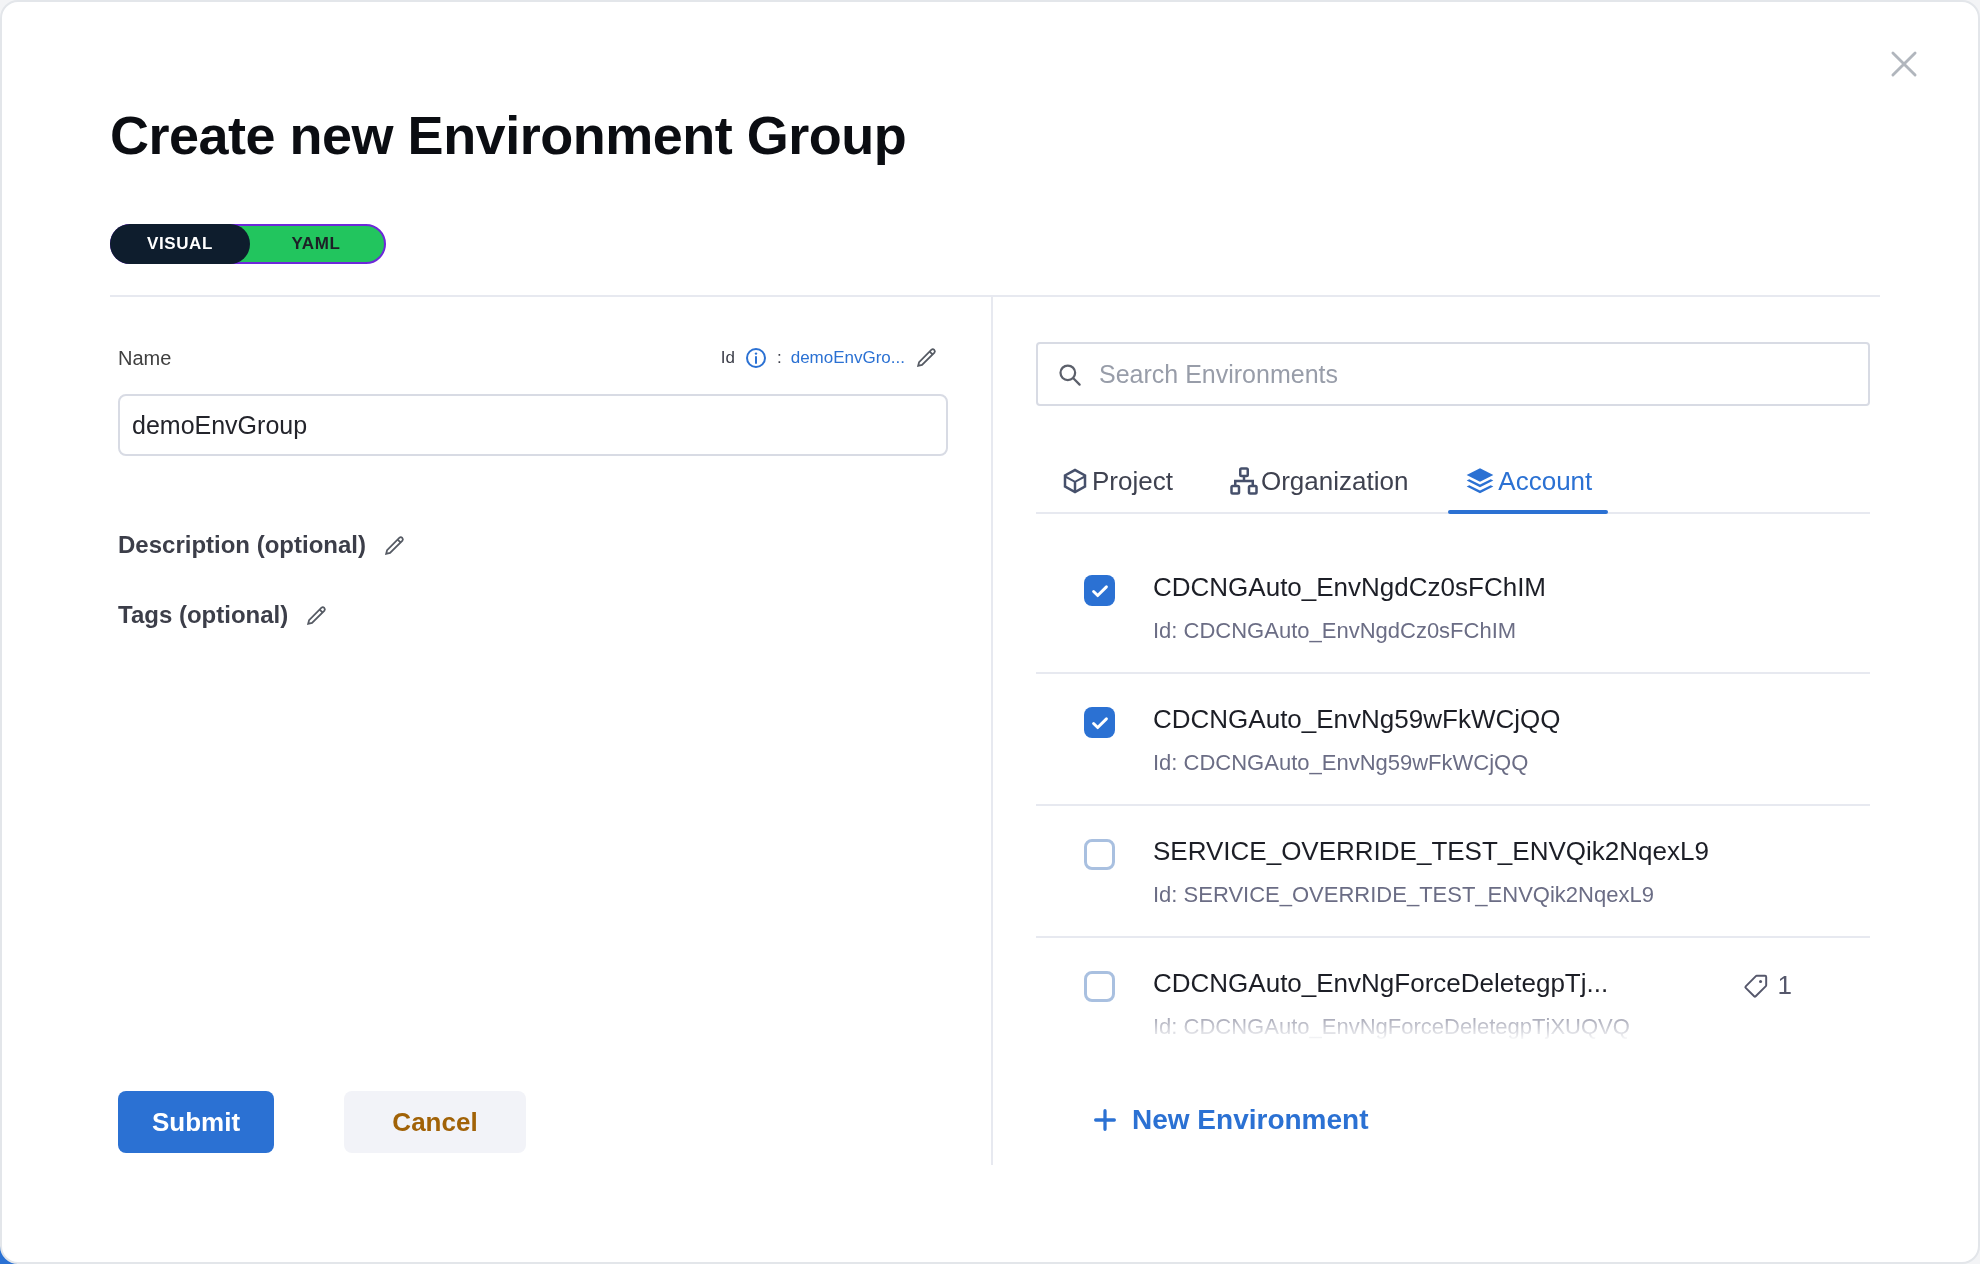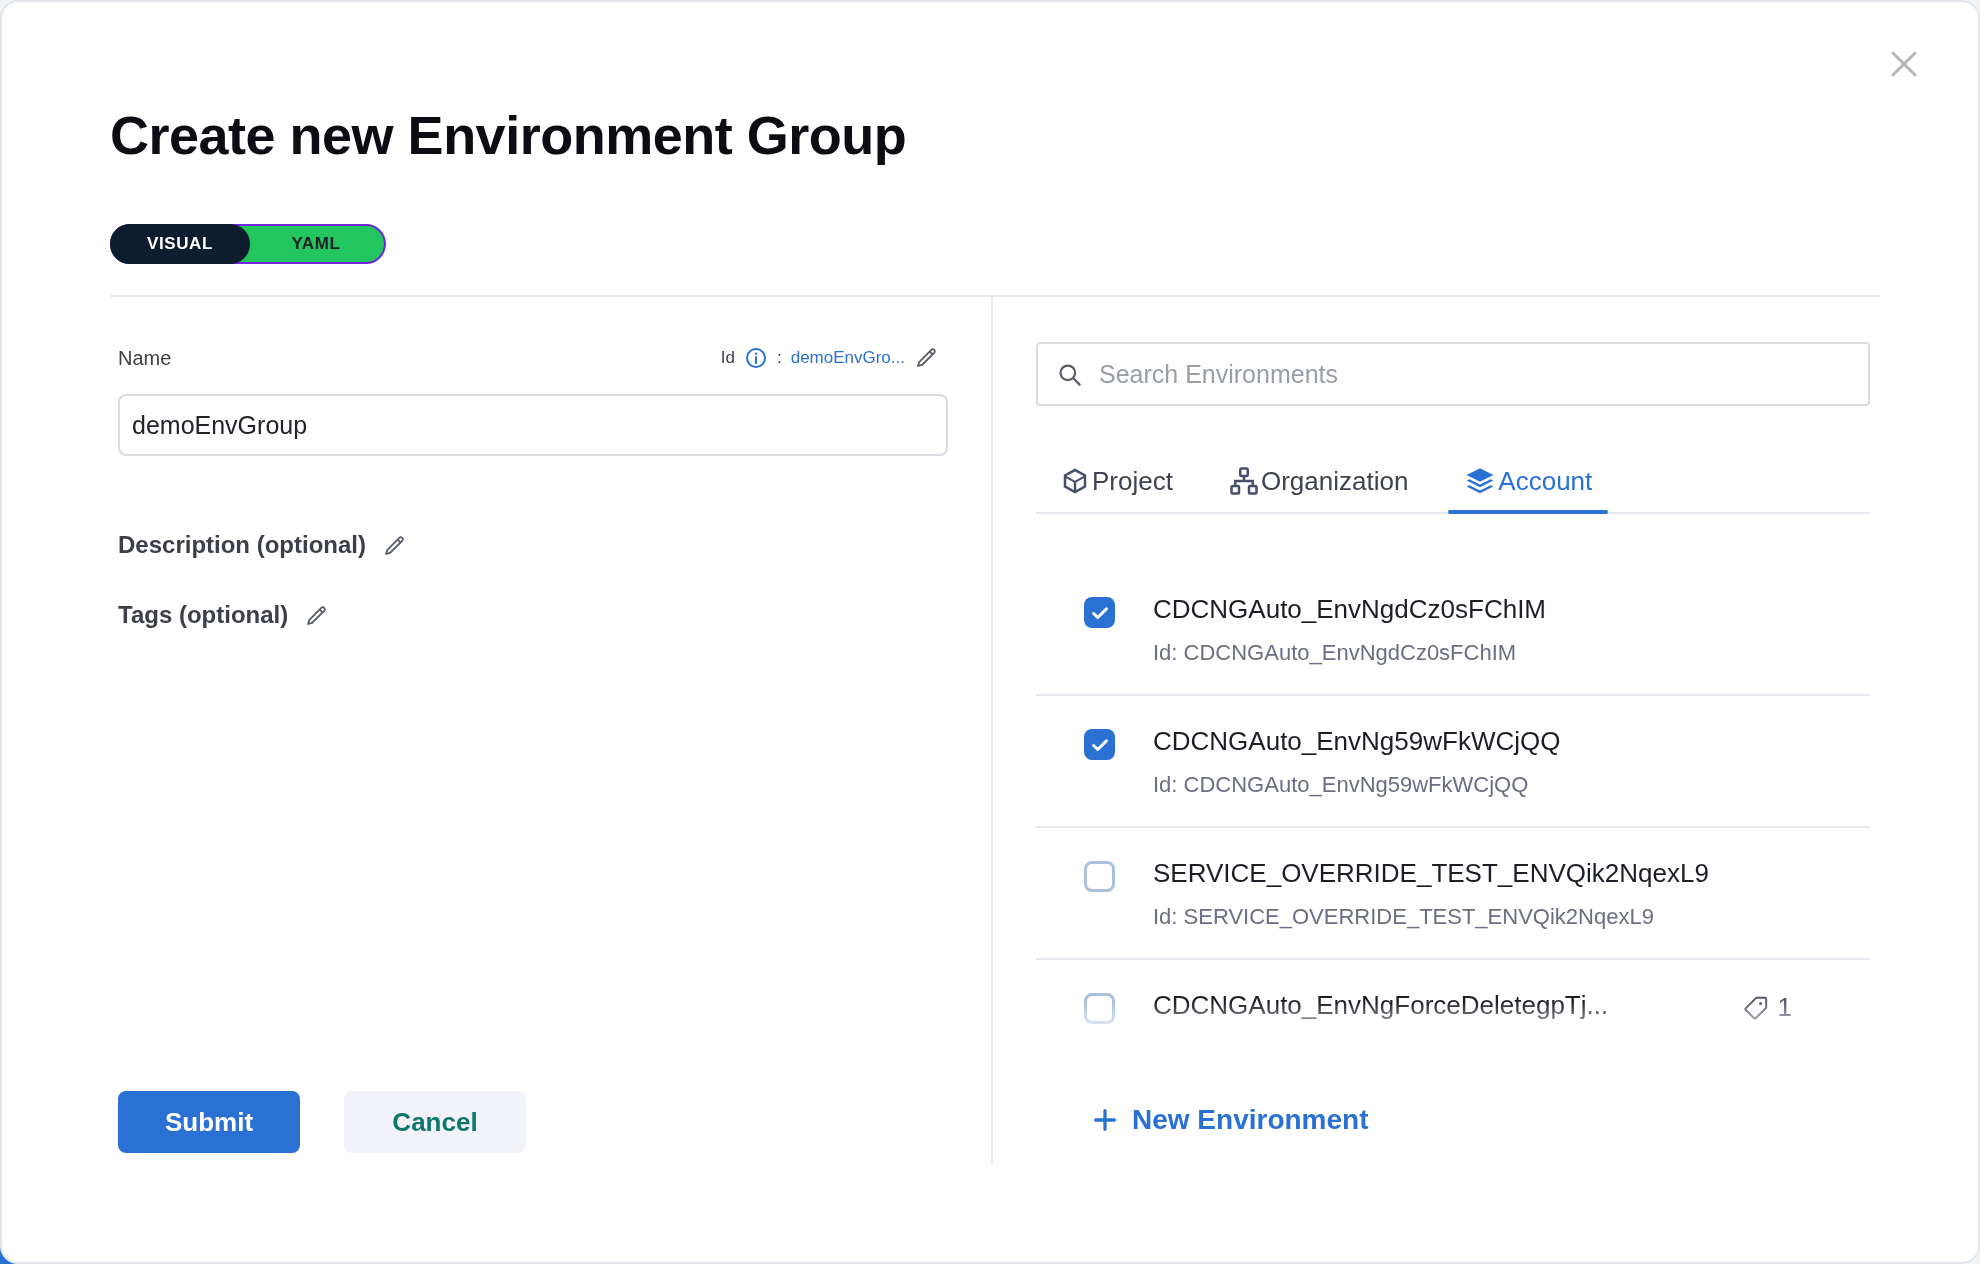--- a/index.html
+++ b/index.html
@@ -29,33 +29,33 @@
   .id-link{color:var(--accent,#2b71d3);cursor:pointer}
   .icon-btn{display:flex;align-items:center;cursor:pointer}
 
   .name-input{position:absolute;left:116px;top:392px;width:830px;height:62px;border:2px solid #d8dbe4;border-radius:8px;font-size:25px;color:#23242b;padding:0 12px;outline:none;font-family:inherit;background:#fff}
 
   .field-row{position:absolute;left:116px;display:flex;align-items:center;gap:16px}
   .field-row.desc{top:529px}
   .field-row.tags{top:599px}
   .field-label{font-size:24px;font-weight:700;color:#3c3e49}
 
-  .submit-btn{position:absolute;left:116px;top:1089px;width:182px;height:62px;border:none;border-radius:8px;background:var(--accent,#2b71d3);color:#fff;font-size:26px;font-weight:700;font-family:inherit;cursor:pointer}
-  .cancel-btn{position:absolute;left:342px;top:1089px;width:182px;height:62px;border:none;border-radius:8px;background:#f2f3f8;color:#0f766e;font-size:26px;font-weight:700;font-family:inherit;cursor:pointer}
+  .submit-btn{position:absolute;left:116px;top:1089px;width:156px;height:62px;border:none;border-radius:8px;background:var(--accent,#2b71d3);color:#fff;font-size:26px;font-weight:700;font-family:inherit;cursor:pointer}
+  .cancel-btn{position:absolute;left:342px;top:1089px;width:182px;height:62px;border:none;border-radius:8px;background:#f2f3f8;color:#a16207;font-size:26px;font-weight:700;font-family:inherit;cursor:pointer}
 
   .search-box{position:absolute;left:1034px;top:340px;width:834px;height:64px;border:2px solid #d8dbe4;border-radius:4px;display:flex;align-items:center;padding:0 18px;gap:16px;background:#fff}
   .search-input{flex:1;border:none;outline:none;font-size:25px;color:#23242b;font-family:inherit;background:transparent}
   .search-input::placeholder{color:#989da9}
 
   .tabs{position:absolute;left:1034px;top:448px;width:834px;height:64px;display:flex;align-items:center;padding-left:24px;gap:56px;border-bottom:2px solid #e7e9f0}
   .tab{display:flex;align-items:center;gap:2px;font-size:26px;color:#3f4250;height:100%;position:relative;cursor:pointer}
   .tab.active{color:var(--accent,#2b71d3)}
   .tab.active::after{content:"";position:absolute;left:-16px;right:-16px;bottom:-2px;height:4px;background:var(--accent,#2b71d3);border-radius:2px}
 
-  .env-list{position:absolute;left:1034px;top:512px;width:834px;height:534px;overflow:hidden;padding-top:50px}
+  .env-list{position:absolute;left:1034px;top:512px;width:834px;height:534px;overflow:hidden;padding-top:28px}
   .env-list::after{content:"";position:absolute;left:0;right:0;bottom:0;height:46px;background:linear-gradient(rgba(255,255,255,0),#fff 85%)}
   .env-row{display:flex;align-items:flex-start;padding:30px 0 28px 48px;border-bottom:2px solid #e7e9f0;cursor:pointer}
   .checkbox{width:31px;height:31px;border-radius:8px;flex:none;margin-right:38px;margin-top:3px;cursor:pointer}
   .checkbox.checked{background:var(--accent,#2b71d3);display:flex;align-items:center;justify-content:center}
   .checkbox.unchecked{border:3px solid #a9c0e0;background:#fff}
   .env-text{display:flex;flex-direction:column;gap:15px;min-width:0}
   .env-name{font-size:26px;color:#1c1e26;white-space:nowrap}
   .env-id{font-size:22px;color:#6b6d85;white-space:nowrap}
   .tag-badge{margin-left:auto;margin-right:78px;display:flex;align-items:flex-start;gap:9px;color:#55576b;font-size:26px;padding-top:2px}
 

